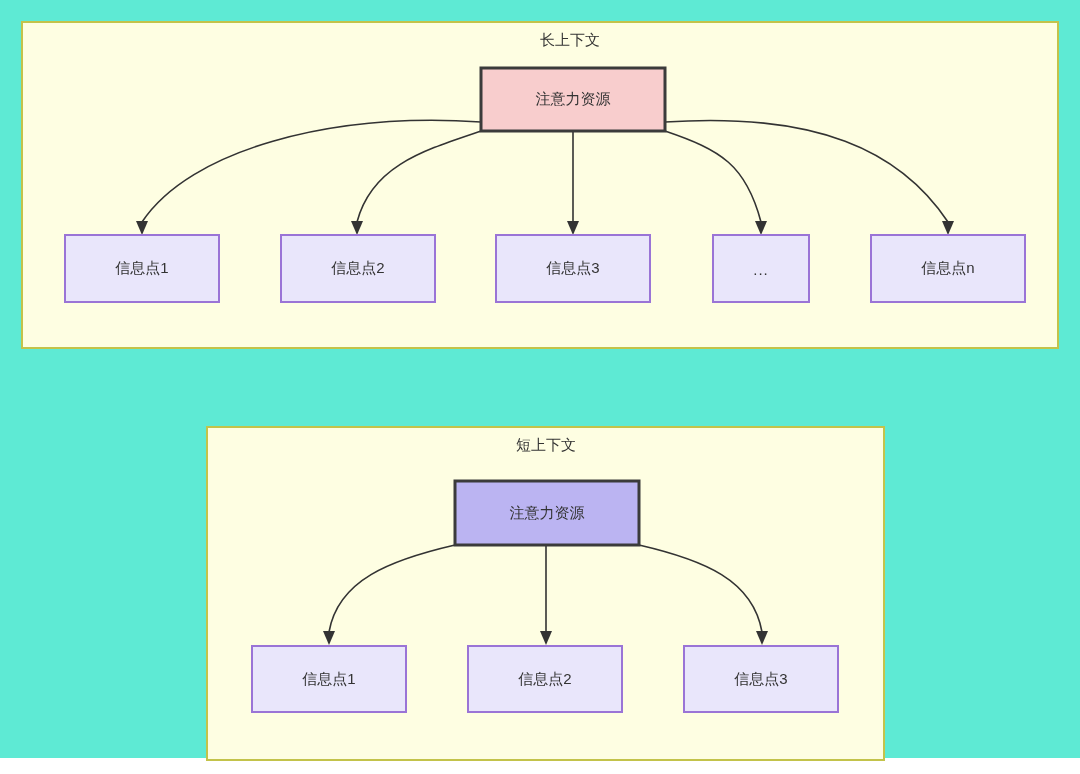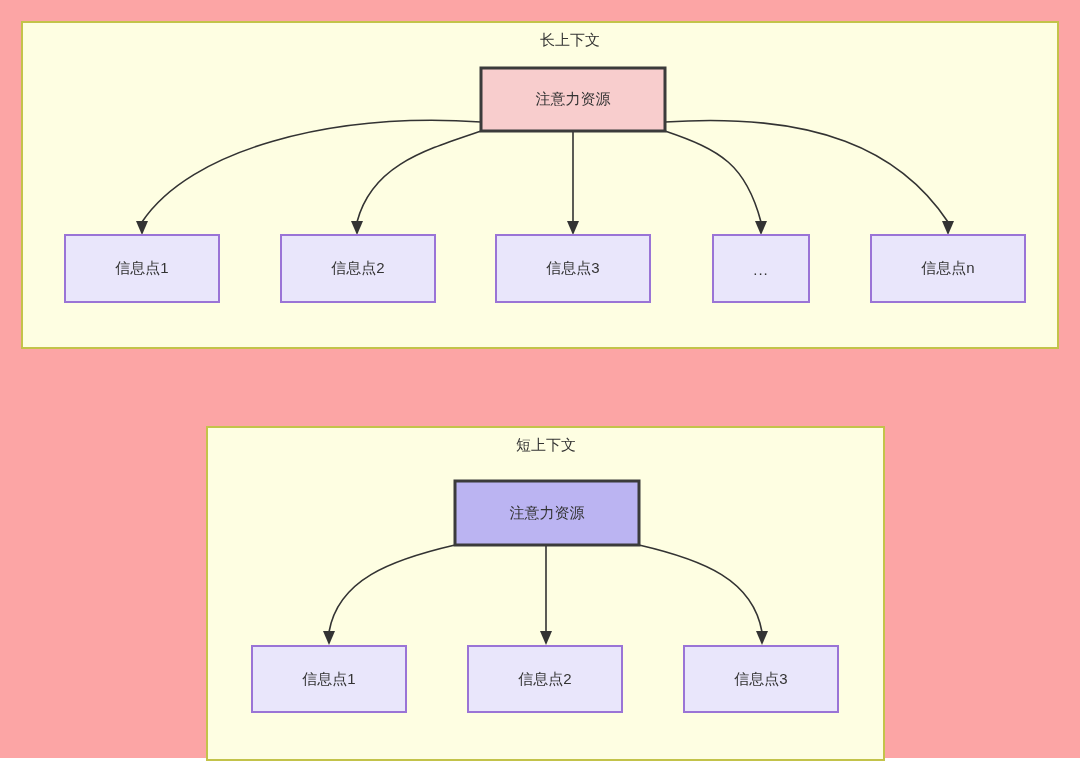--- a/index.html
+++ b/index.html
@@ -9,21 +9,21 @@
     background: #ffffff;
     width: 1080px;
     height: 774px;
     overflow: hidden;
     font-family: "Liberation Sans", "DejaVu Sans", sans-serif;
   }
   #canvas {
     position: relative;
     width: 1080px;
     height: 758px;
-    background: #fca5a5;
+    background: #5eead4;
   }
   svg.diagram {
     position: absolute;
     top: 0;
     left: 0;
     width: 1080px;
     height: 774px;
     display: block;
   }
   .group-box {

